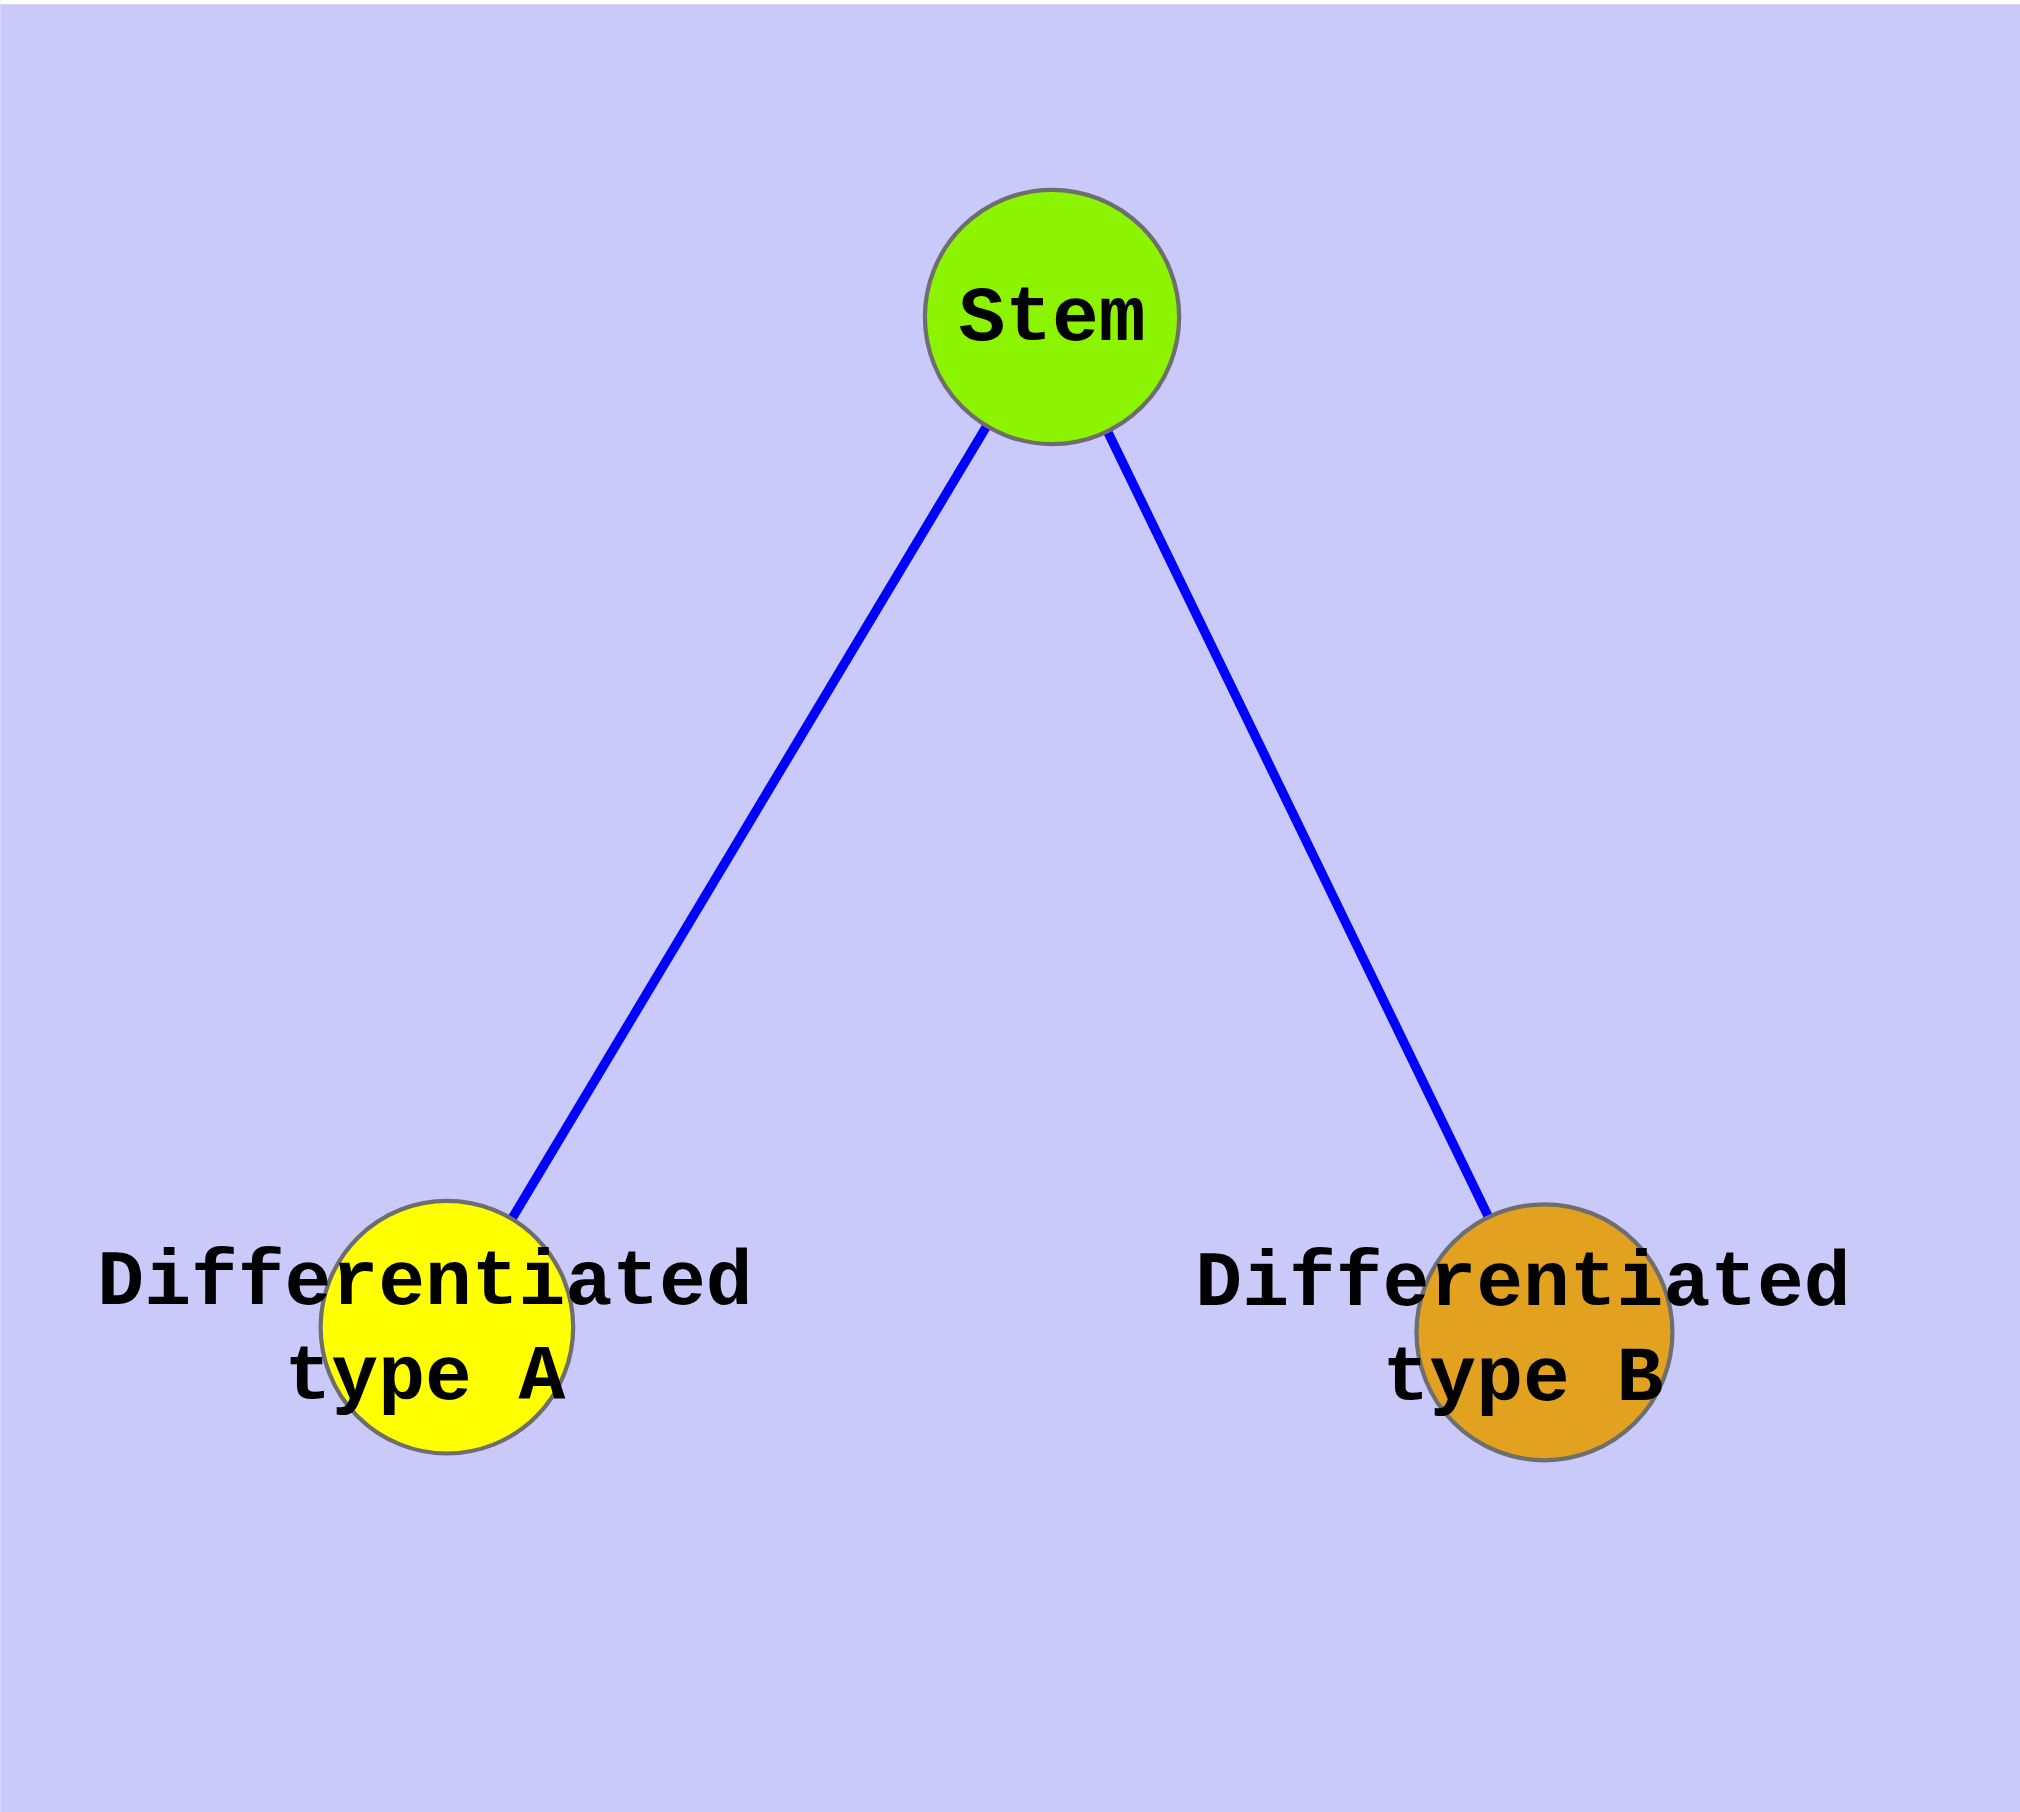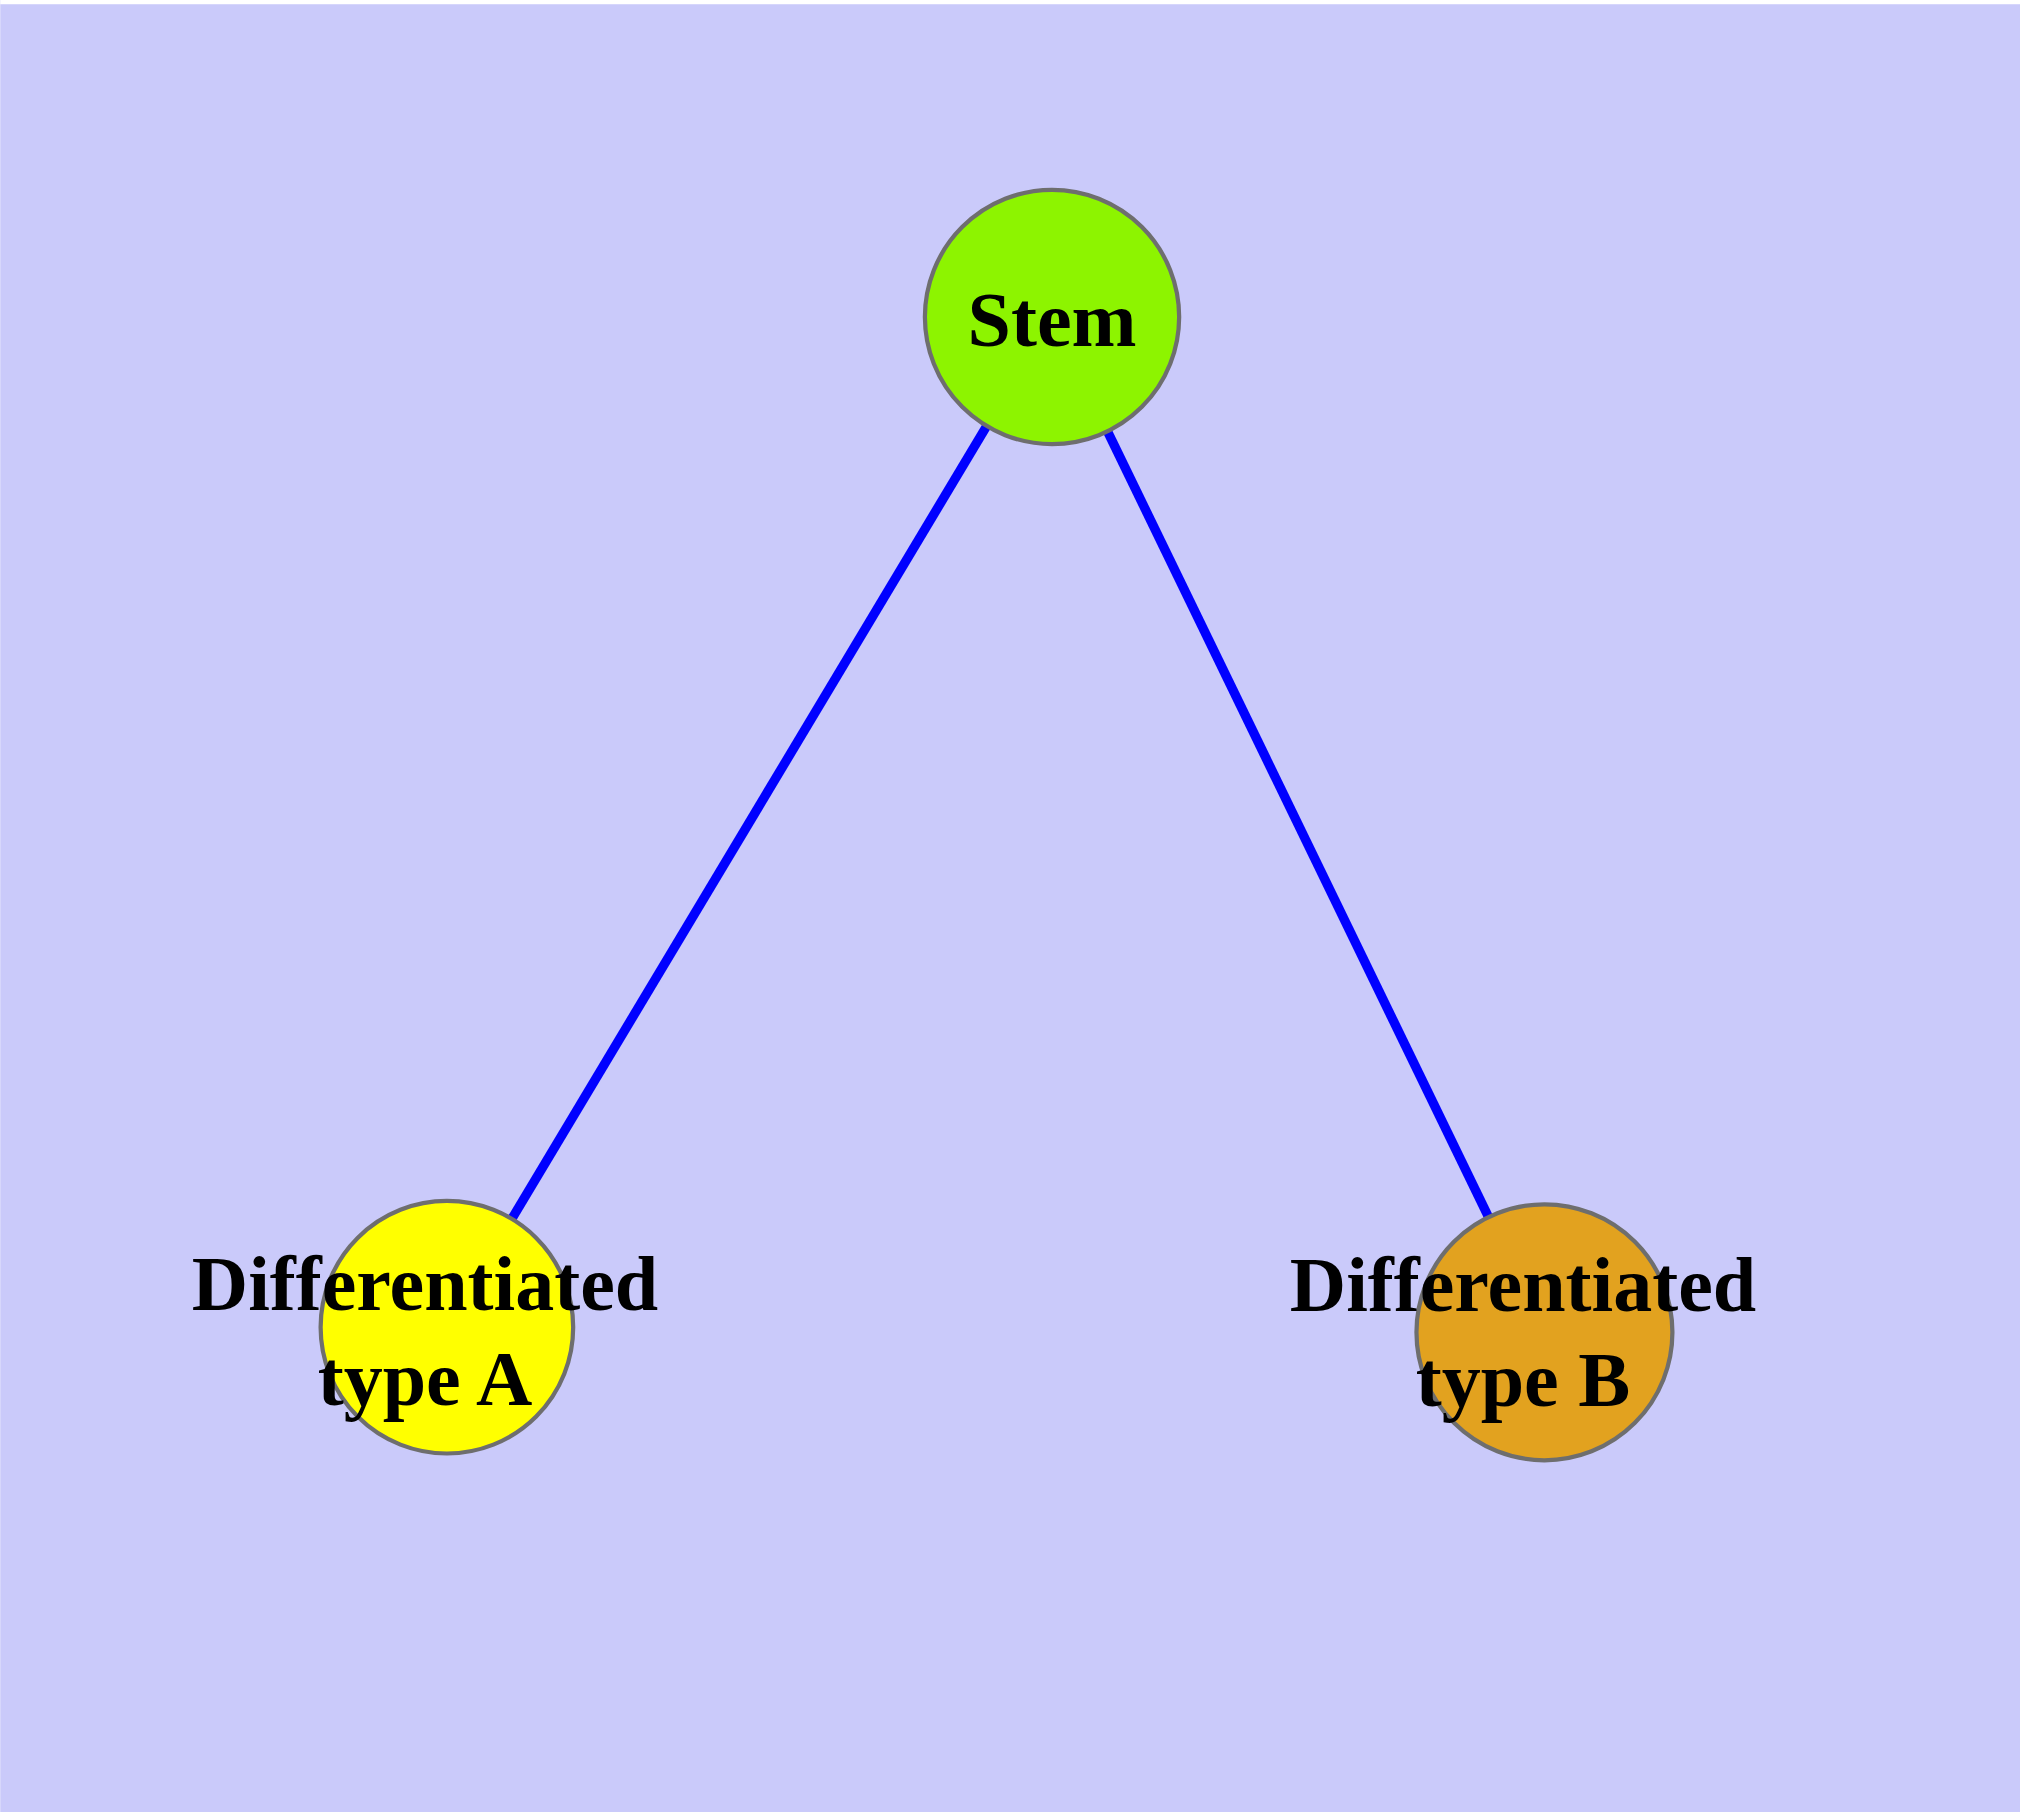--- a/index.html
+++ b/index.html
@@ -7,21 +7,21 @@
     padding: 0;
     width: 2021px;
     height: 1812px;
     overflow: hidden;
     background: #ffffff;
   }
   .canvas {
     position: relative;
     width: 1828px;
     height: 1812px;
-    font-family: Liberation Serif, serif;
+    font-family: Liberation Mono, monospace;
   }
   .graph-svg {
     position: absolute;
     left: 0;
     top: 0;
     width: 2021px;
     height: 1812px;
     display: block;
   }
   .edge {

